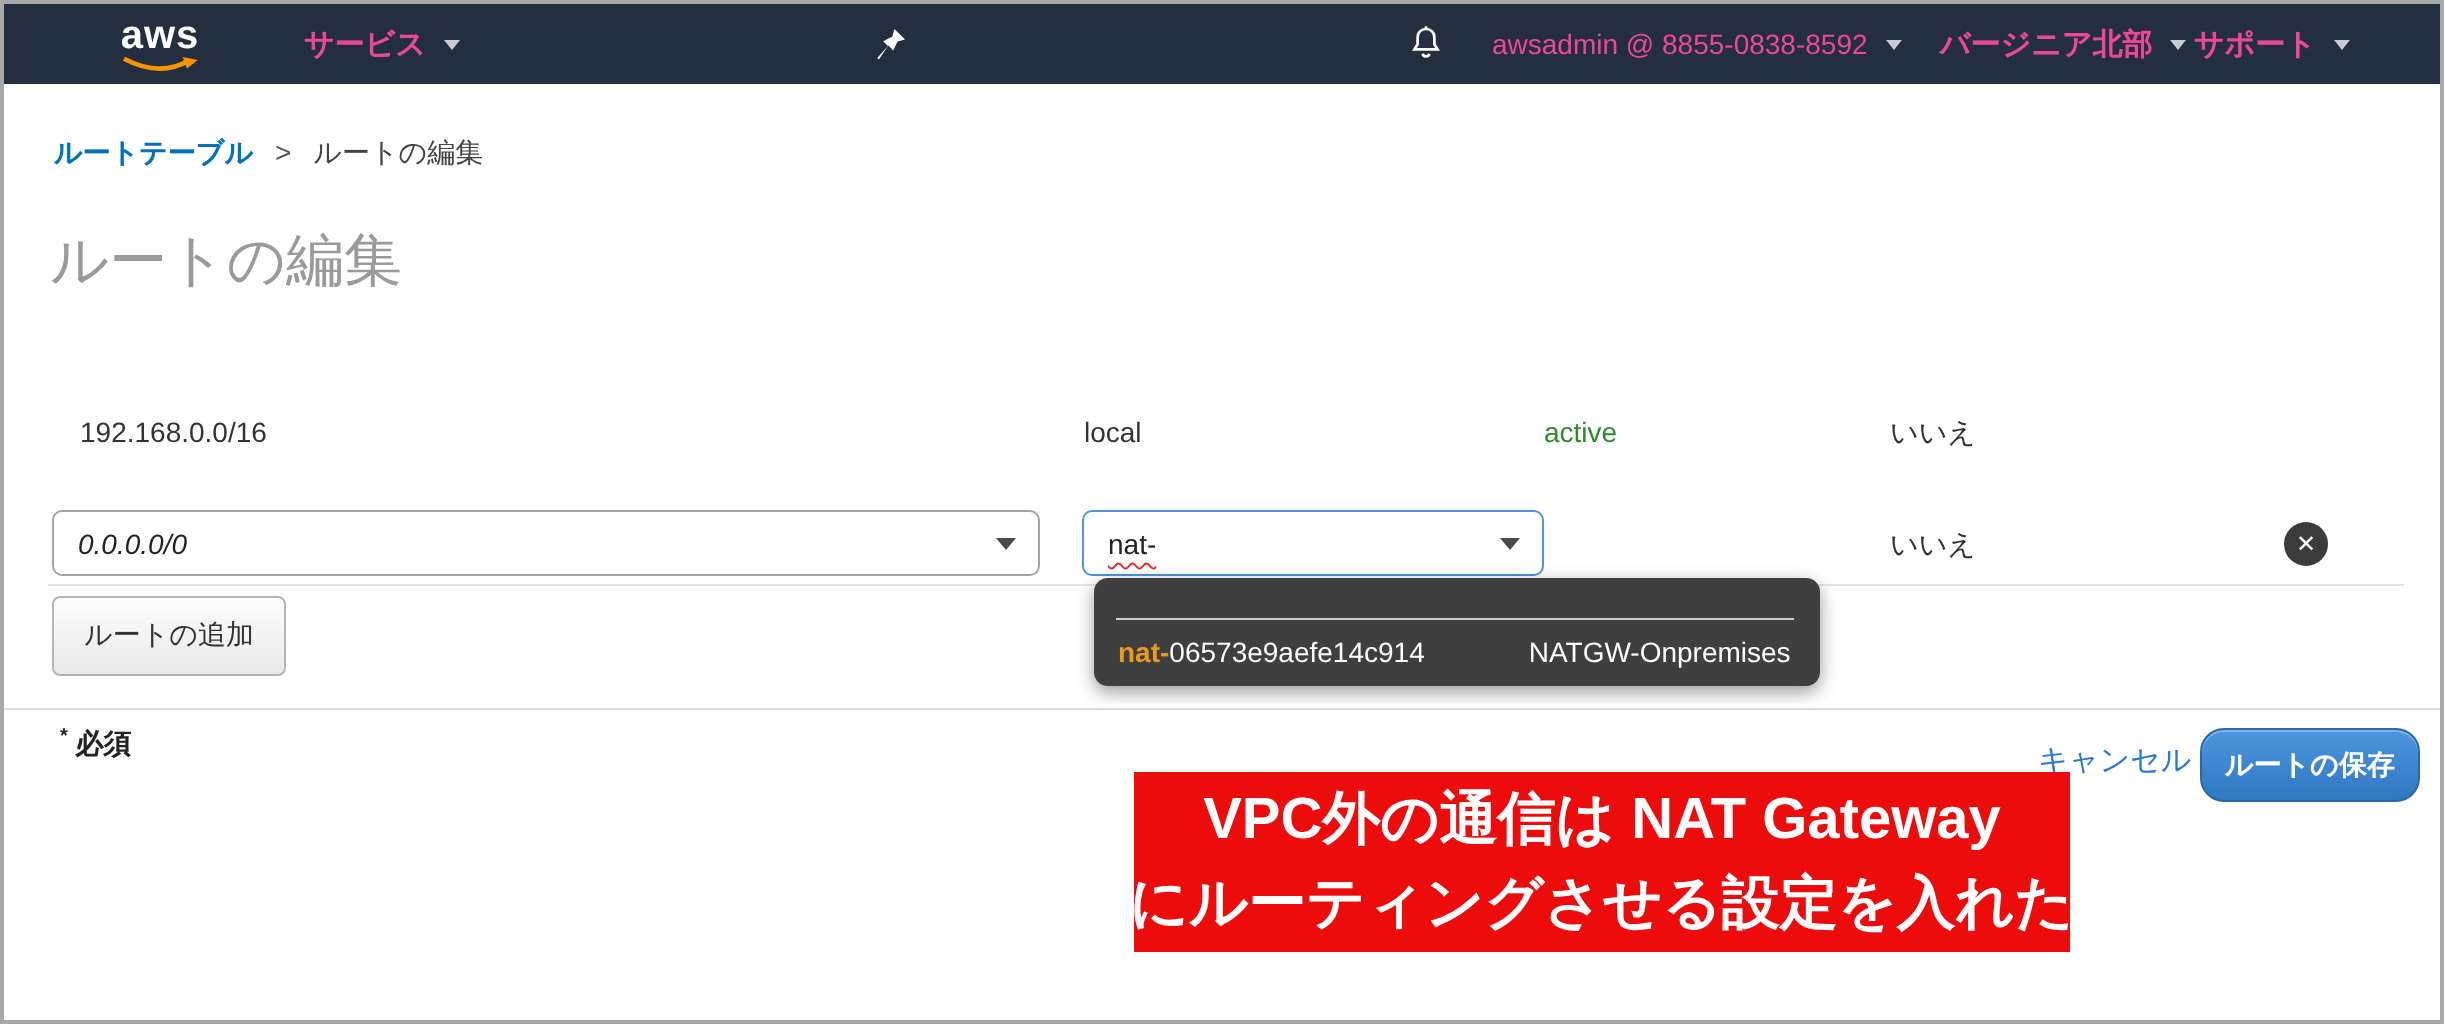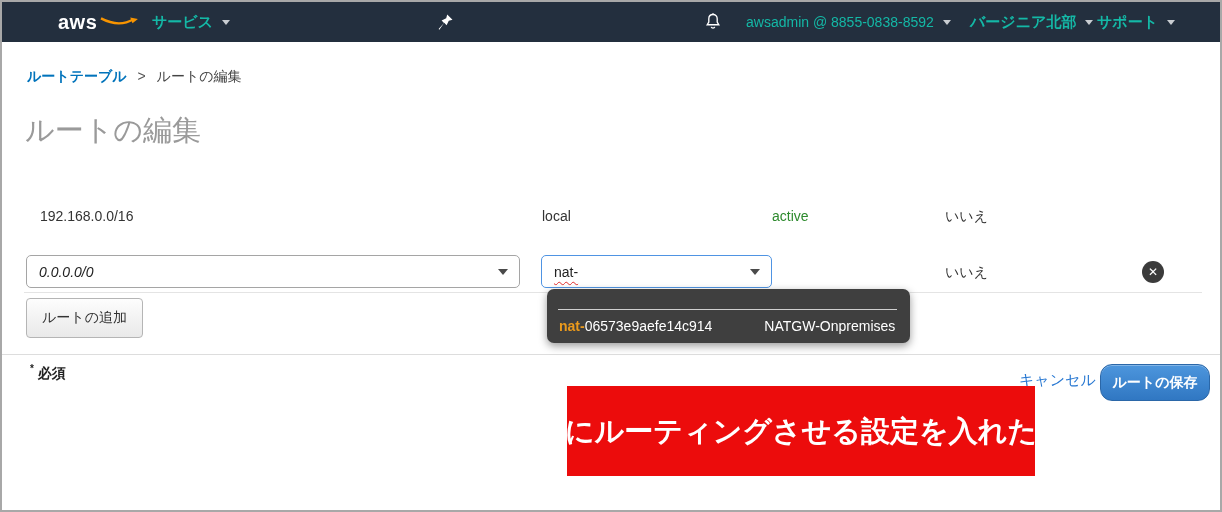--- a/index.html
+++ b/index.html
@@ -1,23 +1,23 @@
 <!DOCTYPE html>
 <html><head>
 <meta charset="utf-8">
 <style>
   html,body{margin:0;padding:0;background:#fff;font-family:"Liberation Sans","DejaVu Sans",sans-serif;}
   .frame{position:relative;width:1222px;height:512px;box-sizing:border-box;border:2px solid #a8a8a8;background:#fff;overflow:hidden;}
 
   
   .navbar{position:absolute;top:0;left:0;right:0;height:40px;background:#232f3e;color:#fff;}
   .nav-abs{position:absolute;top:0;height:40px;display:flex;align-items:center;}
-  .logo{left:56px;font-weight:bold;font-size:20px;letter-spacing:0.5px;justify-content:center;}
+  .logo{left:56px;font-weight:bold;font-size:20px;letter-spacing:0.5px;flex-direction:column;justify-content:center;}
   .logo .smile{width:44px;height:9px;margin-top:-2px;}
-  .nav-item{gap:9px;font-size:15px;cursor:pointer;color:#14b8a6;}
+  .nav-item{gap:9px;font-size:15px;cursor:pointer;color:#ec4899;}
   .nav-item.jp span.lbl{font-weight:bold;}
   .chev{width:0;height:0;border-left:4px solid transparent;border-right:4px solid transparent;border-top:5px solid #c9cdd2;}
   .iconbtn{width:22px;justify-content:center;}
 
   
   .breadcrumb{position:absolute;left:25px;top:66px;font-size:14px;color:#444;}
   .breadcrumb .lnk{color:#0073bb;font-weight:bold;cursor:pointer;}
   .breadcrumb .sep{margin:0 7px;color:#555;}
   .page-title{position:absolute;left:23px;top:90px;font-size:29px;color:#9a9a9a;font-weight:400;}
 
@@ -146,16 +146,17 @@
 
   <div class="hr"></div>
   <div class="required">
     <sup>*</sup>
     <span>必須</span>
   </div>
   <span class="cancel">キャンセル</span>
   <button class="save">ルートの保存</button>
 
   <div class="annotation">
+    <span>VPC外の通信は NAT Gateway</span>
     <span>にルーティングさせる設定を入れた</span>
   </div>
 
 </div>
 
 </body></html>

